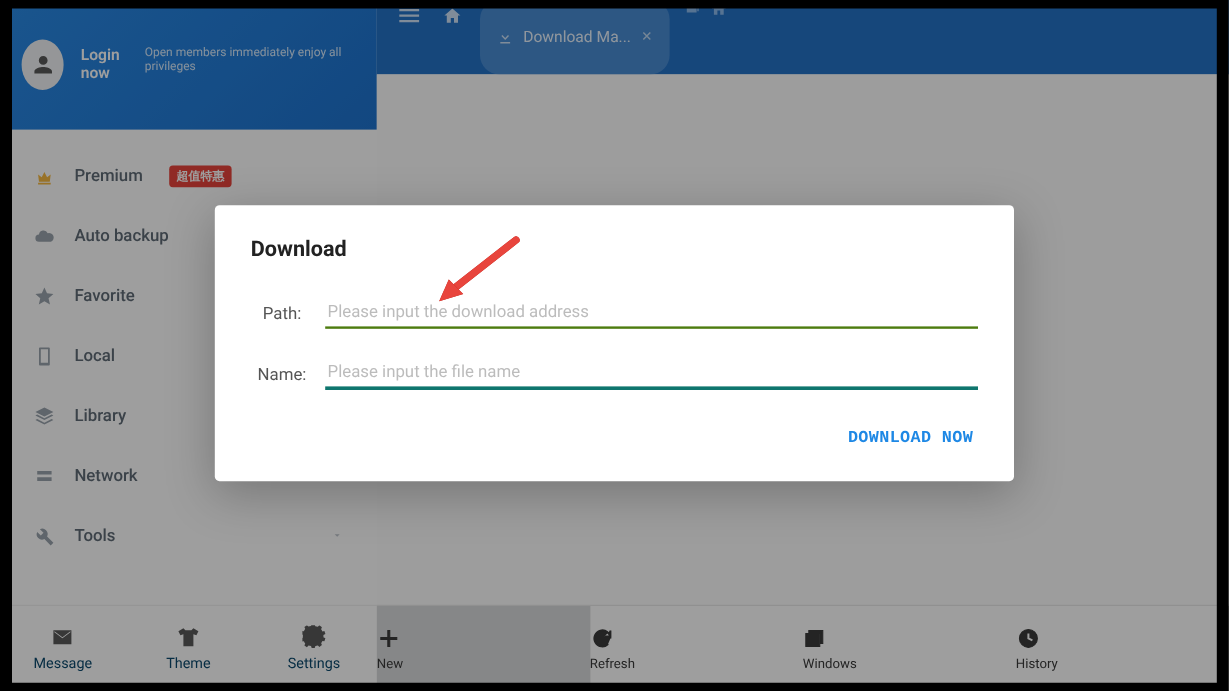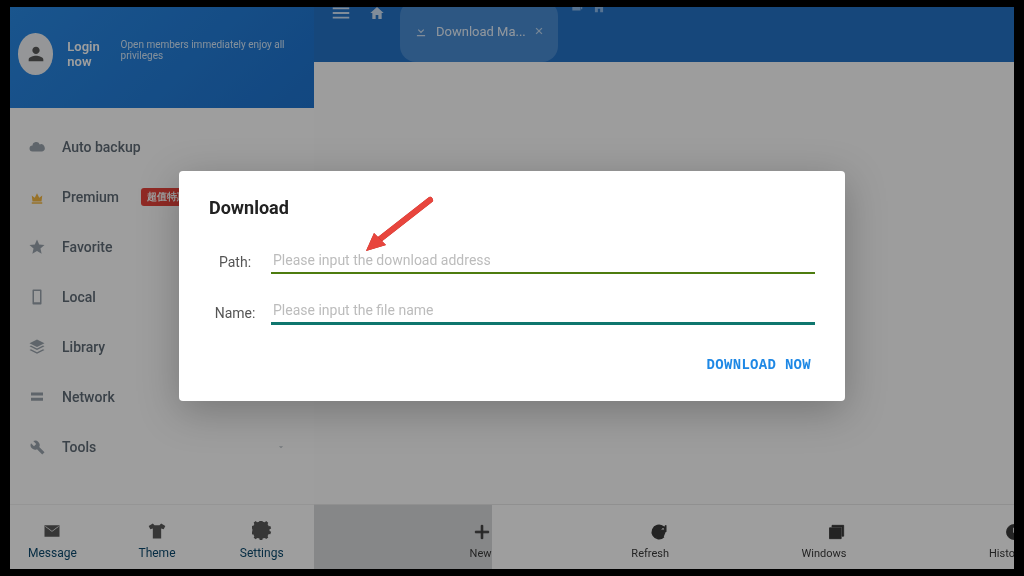--- a/index.html
+++ b/index.html
@@ -35,21 +35,21 @@
 .topbar .menu-btn, .topbar .home-btn { display: inline-flex; align-items: center; justify-content: center; width: 26px; height: 26px; }
 .topbar svg { fill: #cfe3f7; }
 .topbar .tab-pill { display: inline-flex; align-items: center; gap: 8px; background: #4a8dd4; border-radius: 16px; padding: 6px 14px; color: #e9f3fd; font-size: 13px; }
 .tab-pill .close-x svg { width: 10px; height: 10px; fill: #bdd8f2; }
 .topbar .trail-icons { display: inline-flex; gap: 8px; margin-left: 2px; }
 .topbar .trail-icons svg { width: 14px; height: 14px; fill: #8cbaec; }
 
 .content { flex: 1; background: #fdfdfd; }
 
 .bottom-bar { display: flex; height: 72px; border-top: 1px solid #e8e8e8; }
-.bottom-btn { flex: 1; display: flex; flex-direction: column; align-items: flex-end; justify-content: center; gap: 5px; font-size: 11px; color: #3a3a3a; cursor: pointer; }
+.bottom-btn { flex: 1; display: flex; flex-direction: column; align-items: flex-start; justify-content: center; gap: 5px; font-size: 11px; color: #3a3a3a; cursor: pointer; }
 .bottom-btn svg { width: 20px; height: 20px; fill: #3a3a3a; stroke: #3a3a3a; }
 .bottom-btn.active { background: #d9dadb; }
 
 
 .overlay { position: absolute; inset: 0; background: rgba(0,0,0,0.38); }
 .dialog { position: absolute; left: 179px; top: 171px; width: 666px; background: #fff; border-radius: 4px; box-shadow: 0 10px 40px rgba(0,0,0,0.25); padding: 26px 30px 20px 30px; }
 .dialog h2 { font-size: 18px; font-weight: 700; color: #222; margin-bottom: 30px; }
 .field-row { display: flex; align-items: flex-end; gap: 10px; margin-bottom: 24px; }
 .field-label { width: 52px; font-size: 14px; color: #555; text-align: center; padding-bottom: 4px; }
 .field-input { flex: 1; border: none; border-bottom: 3px solid #0f766e; font-size: 14px; padding: 4px 2px; outline: none; background: transparent; color: #333; }
@@ -77,35 +77,35 @@
           </svg>
       </div>
       <div class="login-text">
         <span class="login-title">Login now</span>
         <span class="login-sub">Open members immediately enjoy all privileges</span>
       </div>
     </div>
 
     <nav class="nav">
       <div class="nav-item">
-        <span class="nav-icon">
-            <svg viewBox="0 0 24 24">
-              <path d="M19 18H6a4 4 0 010-8 5 5 0 019.6-1.5A4 4 0 0119 18z"></path>
-            </svg>
-          </span>
-        <span>Auto backup</span>
-      </div>
-      <div class="nav-item">
         <span class="nav-icon crown">
             <svg viewBox="0 0 24 24">
               <path d="M5 19h14v2H5v-2zm14-9l-4 3-3-6-3 6-4-3 1 8h12l1-8z"></path>
             </svg>
           </span>
         <span>Premium</span>
         <span class="badge">超值特惠</span>
+      </div>
+      <div class="nav-item">
+        <span class="nav-icon">
+            <svg viewBox="0 0 24 24">
+              <path d="M19 18H6a4 4 0 010-8 5 5 0 019.6-1.5A4 4 0 0119 18z"></path>
+            </svg>
+          </span>
+        <span>Auto backup</span>
       </div>
       <div class="nav-item">
         <span class="nav-icon">
             <svg viewBox="0 0 24 24">
               <path d="M12 17.3l-6.2 3.7 1.6-7L2 9.2l7.1-.6L12 2l2.9 6.6 7.1.6-5.4 4.8 1.6 7z"></path>
             </svg>
           </span>
         <span>Favorite</span>
       </div>
       <div class="nav-item">

